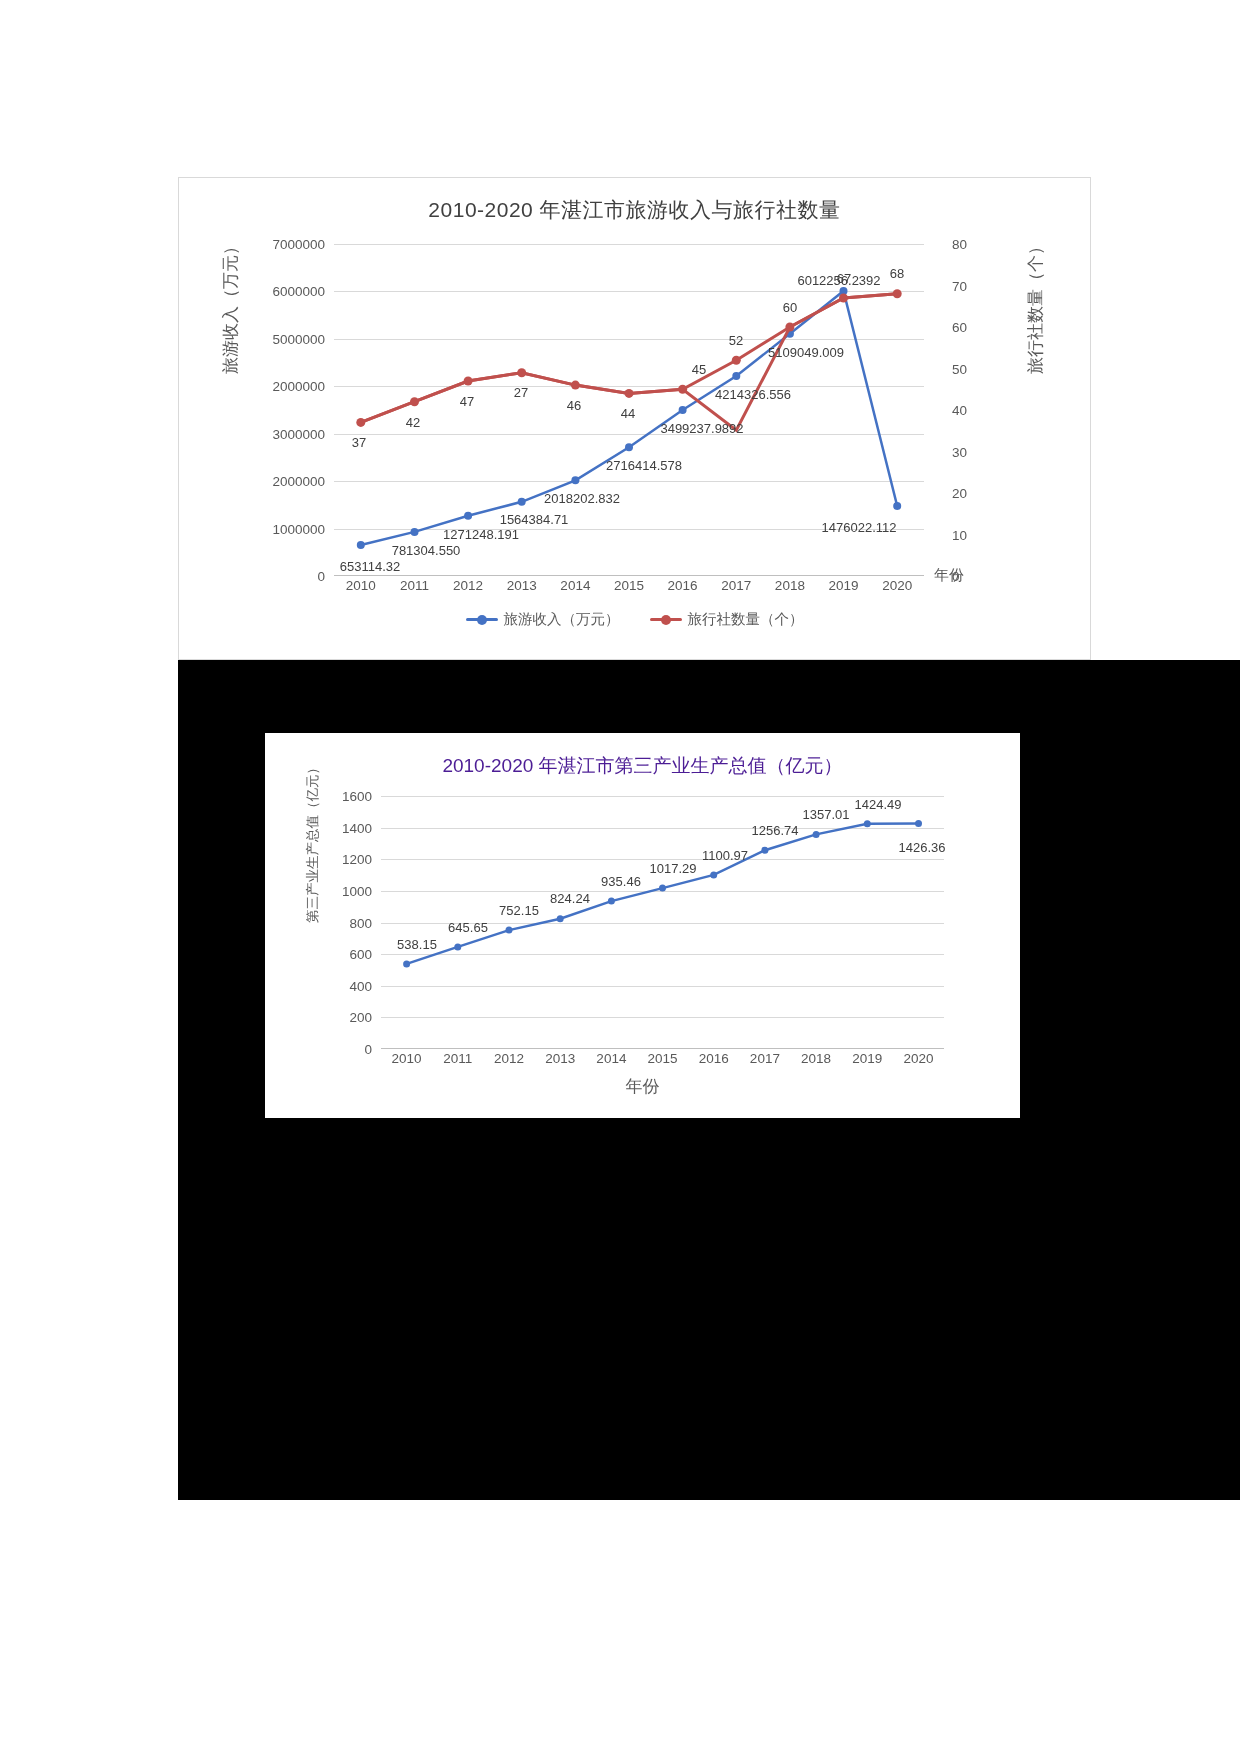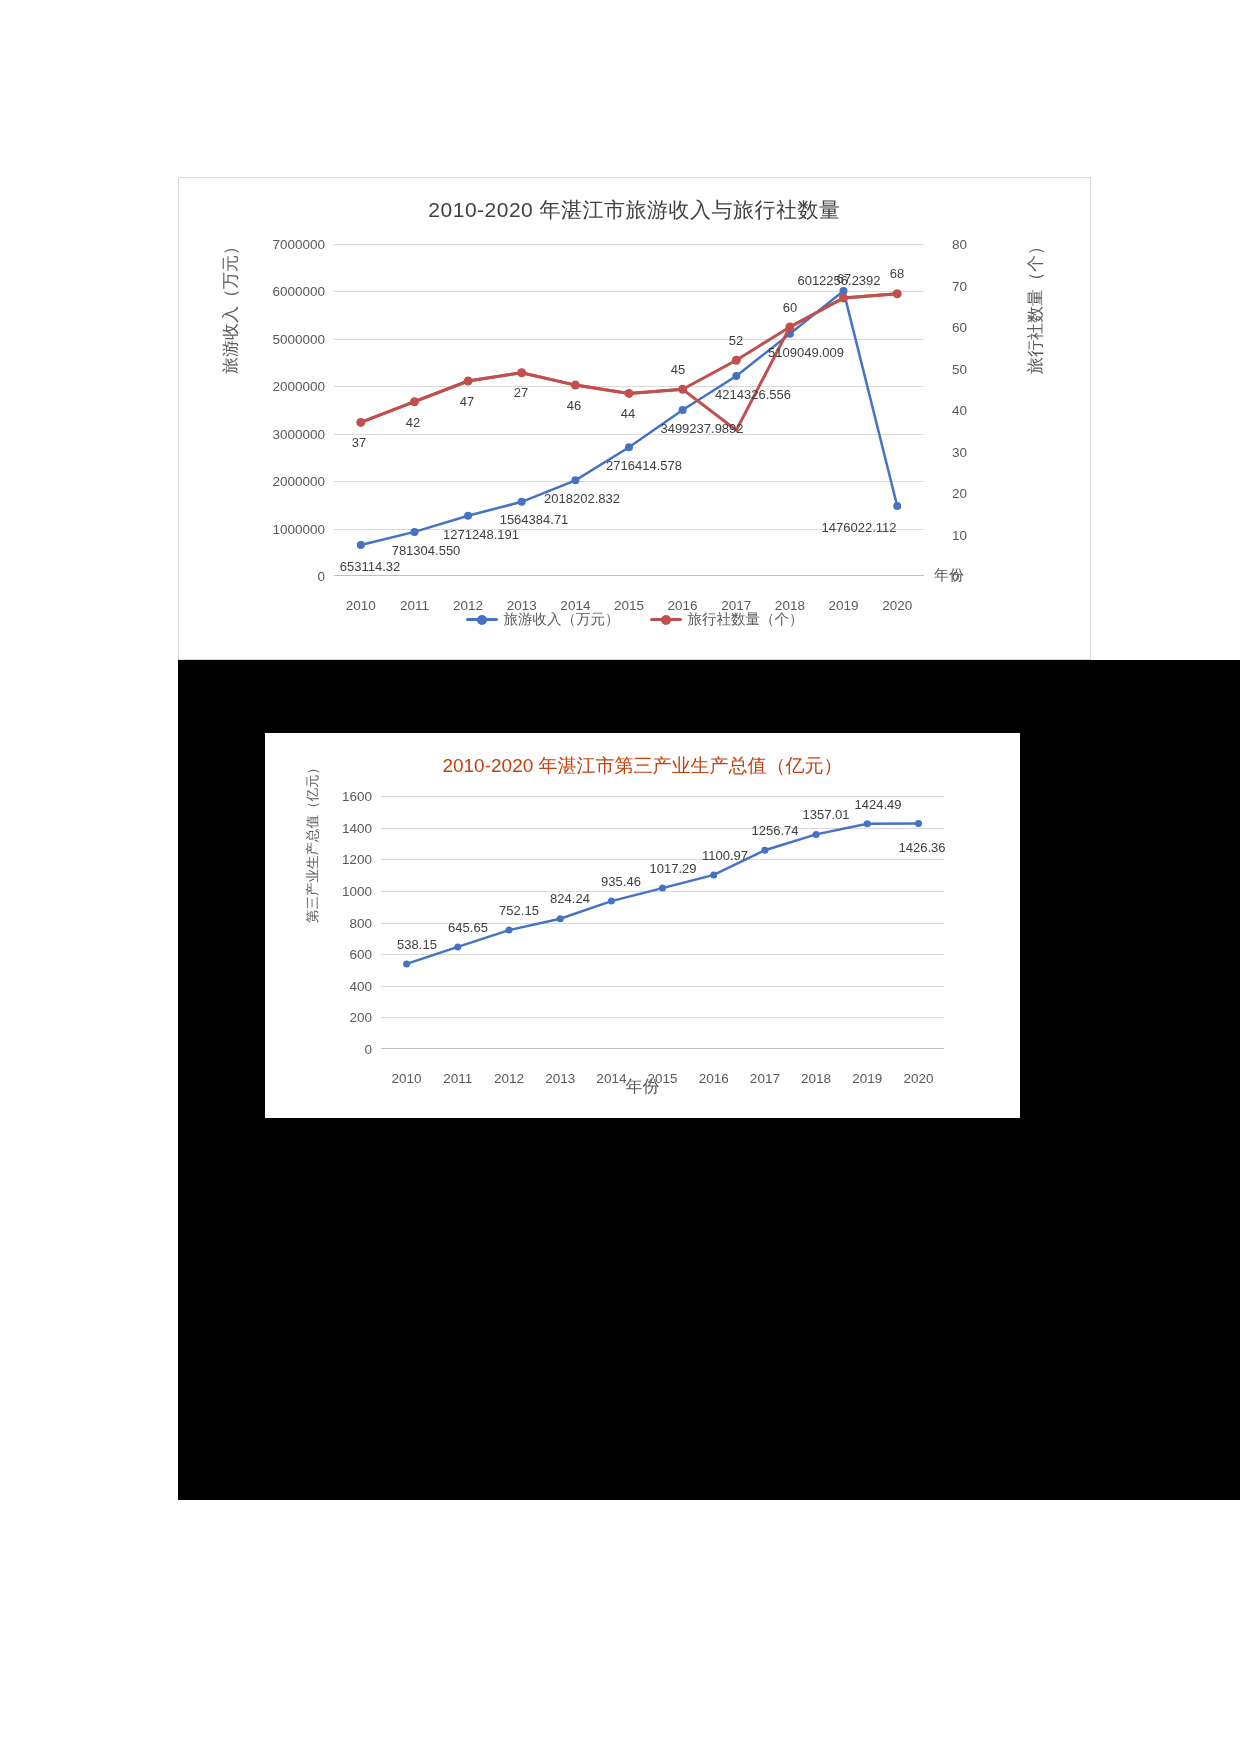--- a/index.html
+++ b/index.html
@@ -87,21 +87,21 @@
     left: 100%;
     margin-left: 28px;
     transform: translateY(-50%);
     font-size: 13.5px;
     color: #595959;
     white-space: nowrap;
   }
   .xtick {
     position: absolute;
     top: 100%;
-    margin-top: 22px;
+    margin-top: 2px;
     transform: translateX(-50%);
     font-size: 13.5px;
     color: #595959;
     white-space: nowrap;
   }
   .c1-ylabel-left {
     position: absolute;
     left: 40px;
     top: 196px;
     transform: rotate(-90deg);
@@ -168,21 +168,21 @@
     height: 385px;
     background: #ffffff;
   }
   .c2-title {
     position: absolute;
     top: 20px;
     left: 0;
     width: 100%;
     text-align: center;
     font-size: 19px;
-    color: #c2410c;
+    color: #4c1d95;
   }
   .c2-plot {
     position: absolute;
     left: 116px;
     top: 63px;
     width: 563px;
     height: 253px;
   }
   .c2-ylabel {
     position: absolute;
@@ -306,21 +306,21 @@
       <div class="dlabel" style="left:472px; top:108px">5109049.009</div>
       <div class="dlabel" style="left:505px; top:36px">6012256.2392</div>
       <div class="dlabel" style="left:525px; top:283px">1476022.112</div>
 
       <div class="dlabel" style="left:25px;  top:198px">37</div>
       <div class="dlabel" style="left:79px;  top:178px">42</div>
       <div class="dlabel" style="left:133px; top:157px">47</div>
       <div class="dlabel" style="left:187px; top:148px">27</div>
       <div class="dlabel" style="left:240px; top:161px">46</div>
       <div class="dlabel" style="left:294px; top:169px">44</div>
-      <div class="dlabel" style="left:344px; top:125px">45</div>
+      <div class="dlabel" style="left:365px; top:125px">45</div>
       <div class="dlabel" style="left:402px; top:96px">52</div>
       <div class="dlabel" style="left:456px; top:63px">60</div>
       <div class="dlabel" style="left:510px; top:34px">67</div>
       <div class="dlabel" style="left:563px; top:29px">68</div>
     </div>
 
     <div class="legend" style="top:432px">
       <div class="legend-item">
         <span class="legend-swatch" style="background:#4472C4"></span>
         <span>旅游收入（万元）</span>

